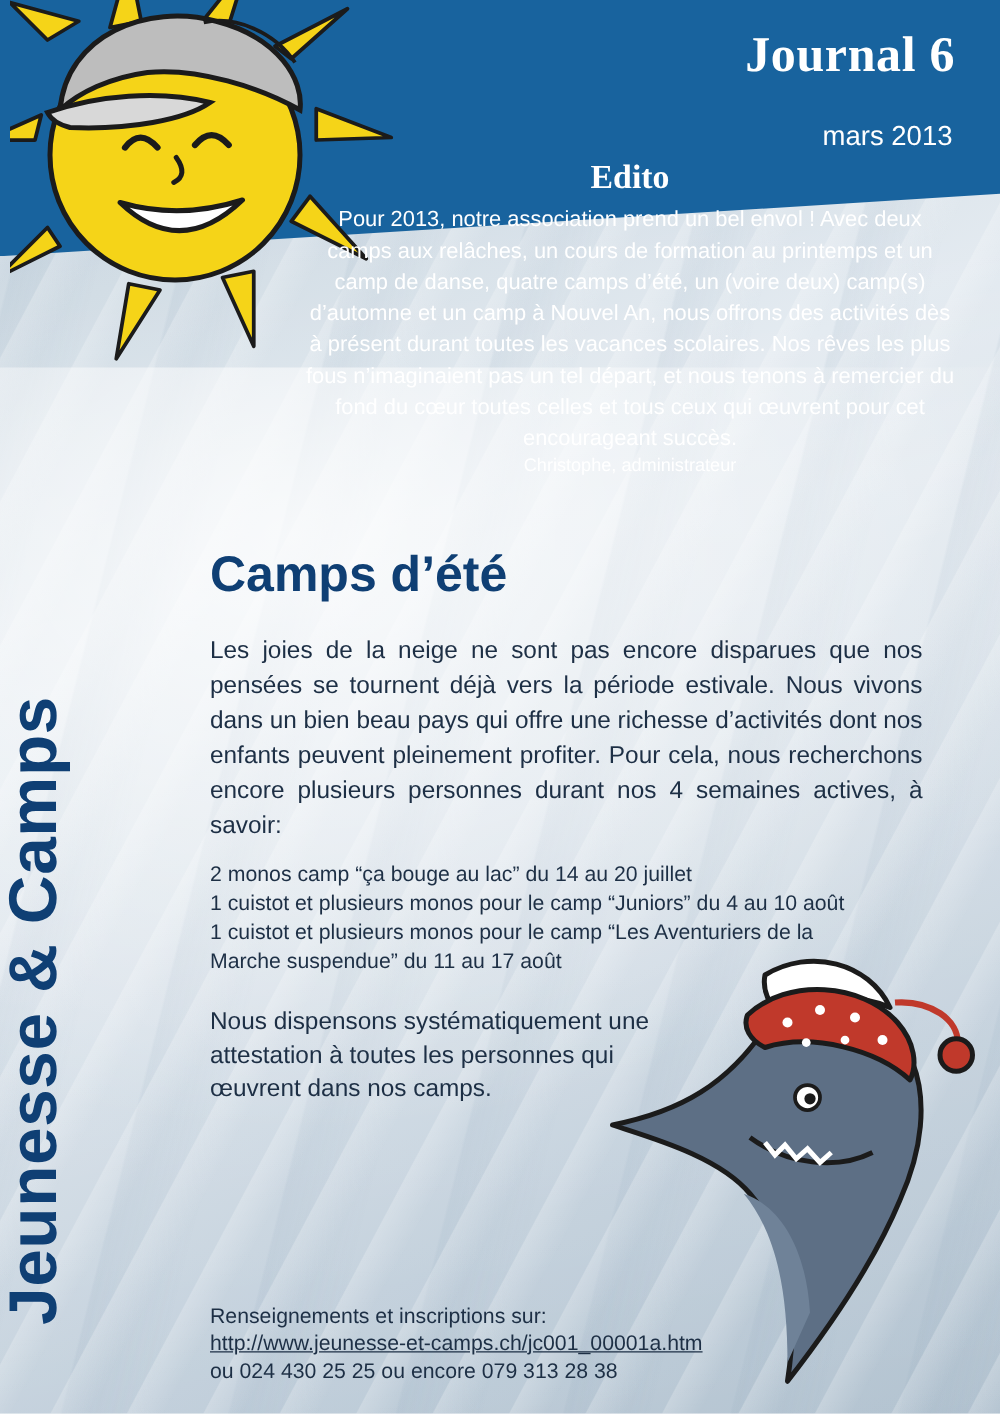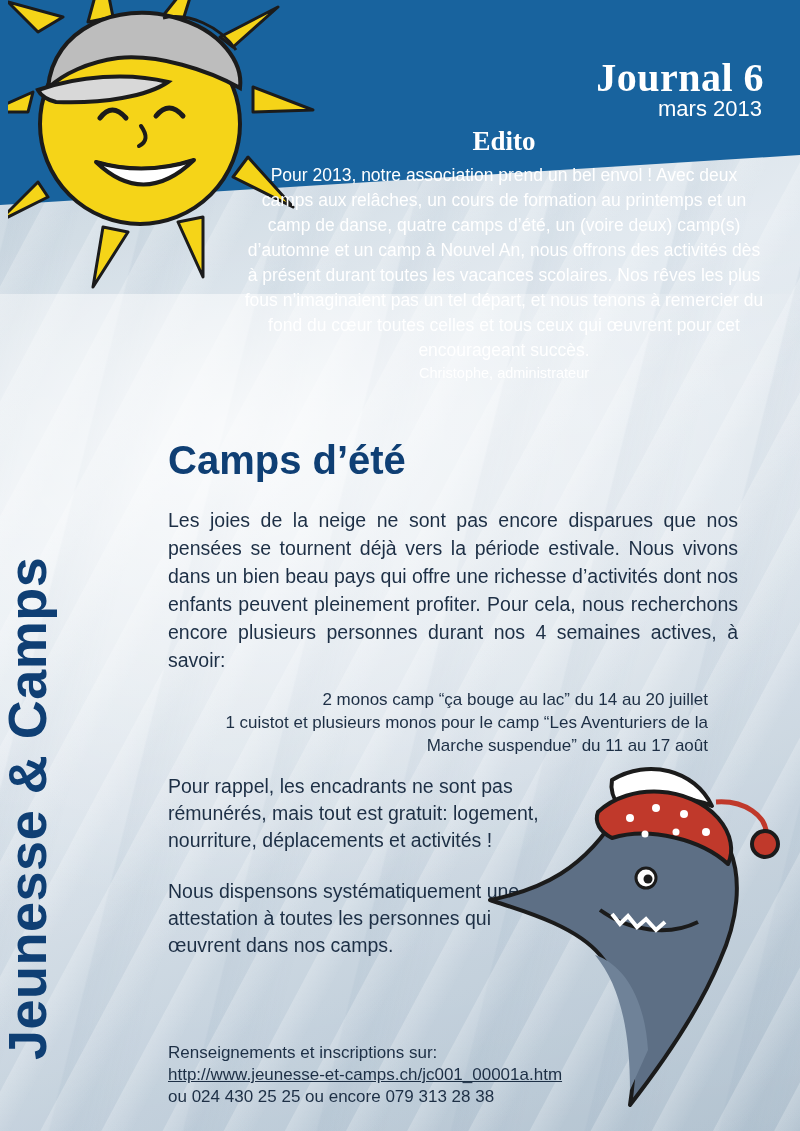--- a/index.html
+++ b/index.html
@@ -33,21 +33,21 @@
   }
 
   
   .banner {
     position:absolute; top:0; left:0; width:800px; height:205px;
     background:#18639e;
     clip-path:polygon(0 0, 800px 0, 800px 155px, 0 205px);
     z-index:2;
   }
   .banner-title {
-    position:absolute; right:36px; top:54px;
+    position:absolute; right:36px; top:20px;
     color:#ffffff; font-size:40px; font-weight:bold;
     letter-spacing:.5px;
     font-family:"Liberation Serif", serif;
     z-index:4;
   }
   .banner-date {
     position:absolute; right:38px; top:96px;
     color:#ffffff; font-size:22px;
     z-index:4;
   }
@@ -99,21 +99,20 @@
   }
   .para {
     color:#1d2f45; font-size:19.5px; line-height:28px; text-align:justify;
     margin-bottom:14px;
     width:570px;
     margin-top:23px;
   }
   .list {
     color:#1d2f45; font-size:17px; line-height:23px; margin-bottom:16px;
     width:540px;
-    text-align:right;
   }
   .para2 {
     color:#1d2f45; font-size:19.5px; line-height:27px;
     width:400px; margin-bottom:10px;
   }
   .para3 {
     color:#1d2f45; font-size:19.5px; line-height:27px;
     width:400px;
     margin-top:24px;
   }
@@ -180,23 +179,23 @@
     <h2>Edito</h2>
     <p>Pour 2013, notre association prend un bel envol ! Avec deux camps aux relâches, un cours de formation au printemps et un camp de danse, quatre camps d’été, un (voire deux) camp(s) d’automne et un camp à Nouvel An, nous offrons des activités dès à présent durant toutes les vacances scolaires. Nos rêves les plus fous n’imaginaient pas un tel départ, et nous tenons à remercier du fond du cœur toutes celles et tous ceux qui œuvrent pour cet encourageant succès.</p>
     <div class="signature">Christophe, administrateur</div>
   </div>
 
   <div class="article">
     <h1>Camps d’été</h1>
     <div class="para">Les joies de la neige ne sont pas encore disparues que nos pensées se tournent déjà vers la période estivale. Nous vivons dans un bien beau pays qui offre une richesse d’activités dont nos enfants peuvent pleinement profiter. Pour cela, nous recherchons encore plusieurs personnes durant nos 4 semaines actives, à savoir:</div>
     <div class="list">
       <div>2 monos camp “ça bouge au lac” du 14 au 20 juillet</div>
+      <div>1 cuistot et plusieurs monos pour le camp “Juniors” du 4 au 10 août</div>
       <div>1 cuistot et plusieurs monos pour le camp “Les Aventuriers de la Marche suspendue” du 11 au 17 août</div>
     </div>
-    <div class="para2">Pour rappel, les encadrants ne sont pas rémunérés, mais tout est gratuit: logement, nourriture, déplacements et activités !</div>
     <div class="para3">Nous dispensons systématiquement une attestation à toutes les personnes qui œuvrent dans nos camps.</div>
   </div>
 
   <div class="shark">
     <svg viewBox="0 0 320 360" width="320" height="360">
 
       <path d="M140 50 C180 30 230 45 250 90 C262 120 258 160 240 200 C220 248 185 300 150 345
                C160 280 150 230 120 195 C95 165 40 150 10 140 C60 130 105 110 140 50 Z" fill="#5d6f85" stroke="#1b1b1b" stroke-width="4" stroke-linejoin="round"></path>
 
       <path d="M150 330 C150 270 140 225 115 195 C145 205 165 240 168 290 Z" fill="#6f8298"></path>

